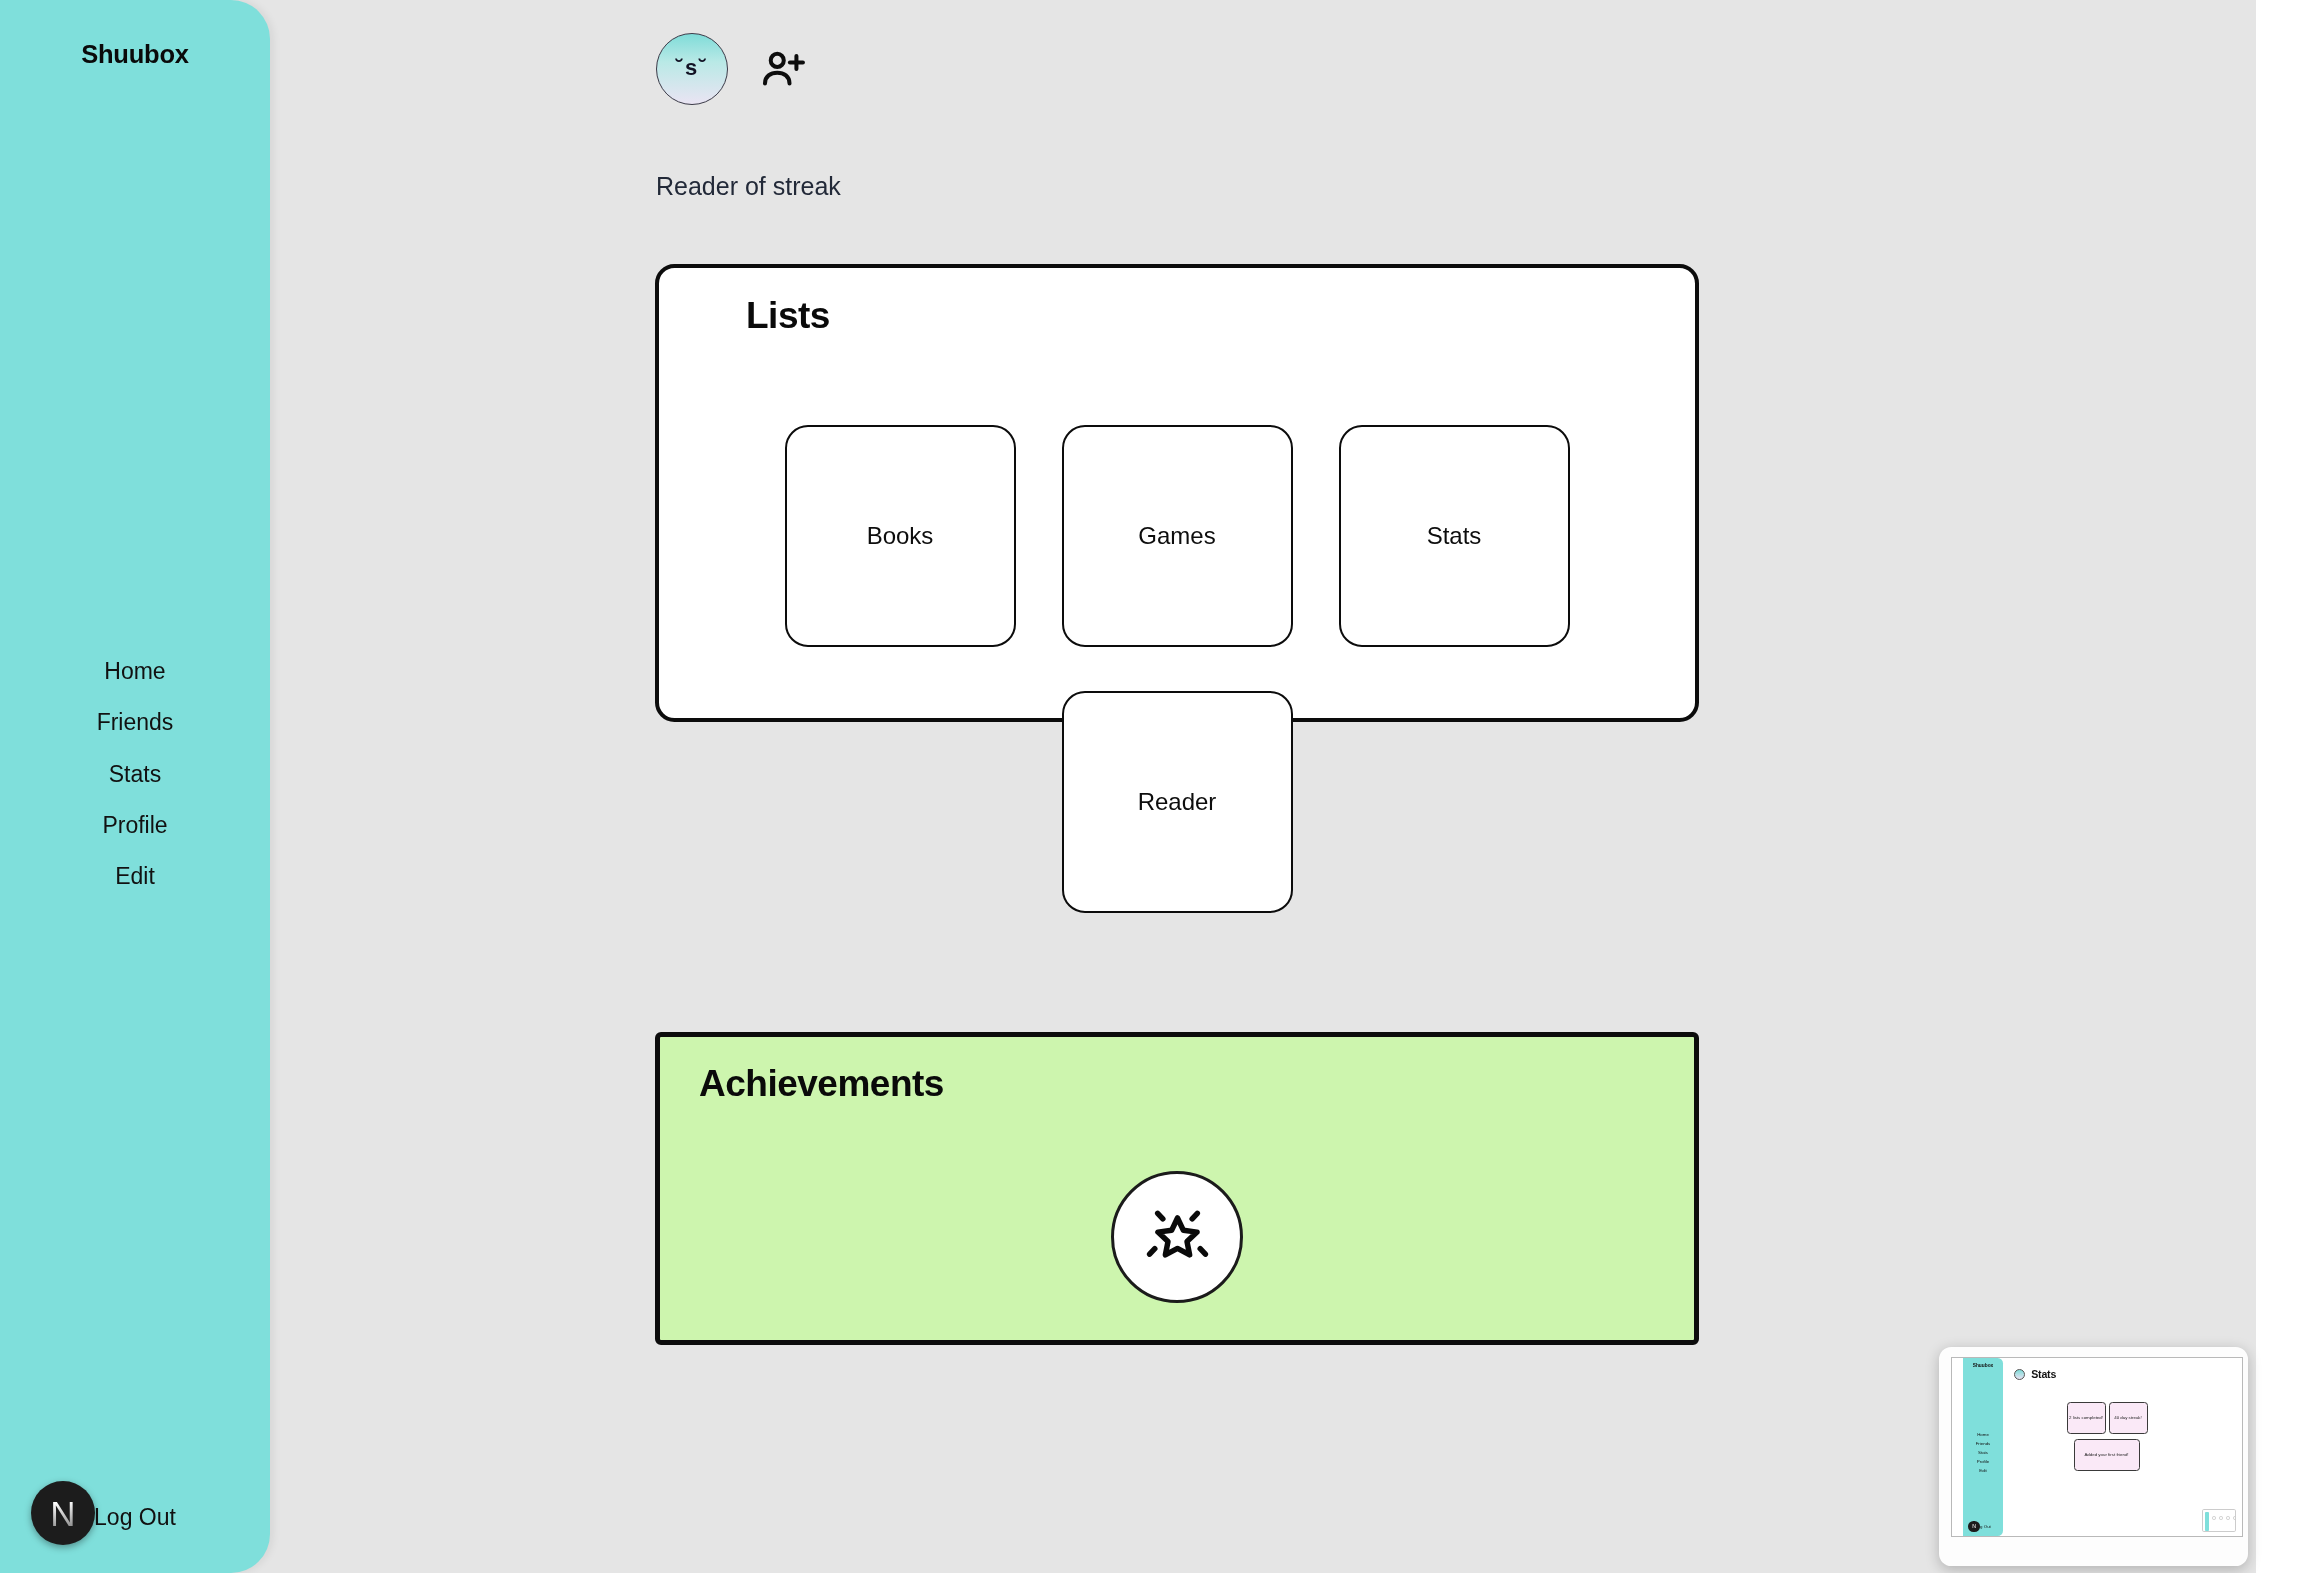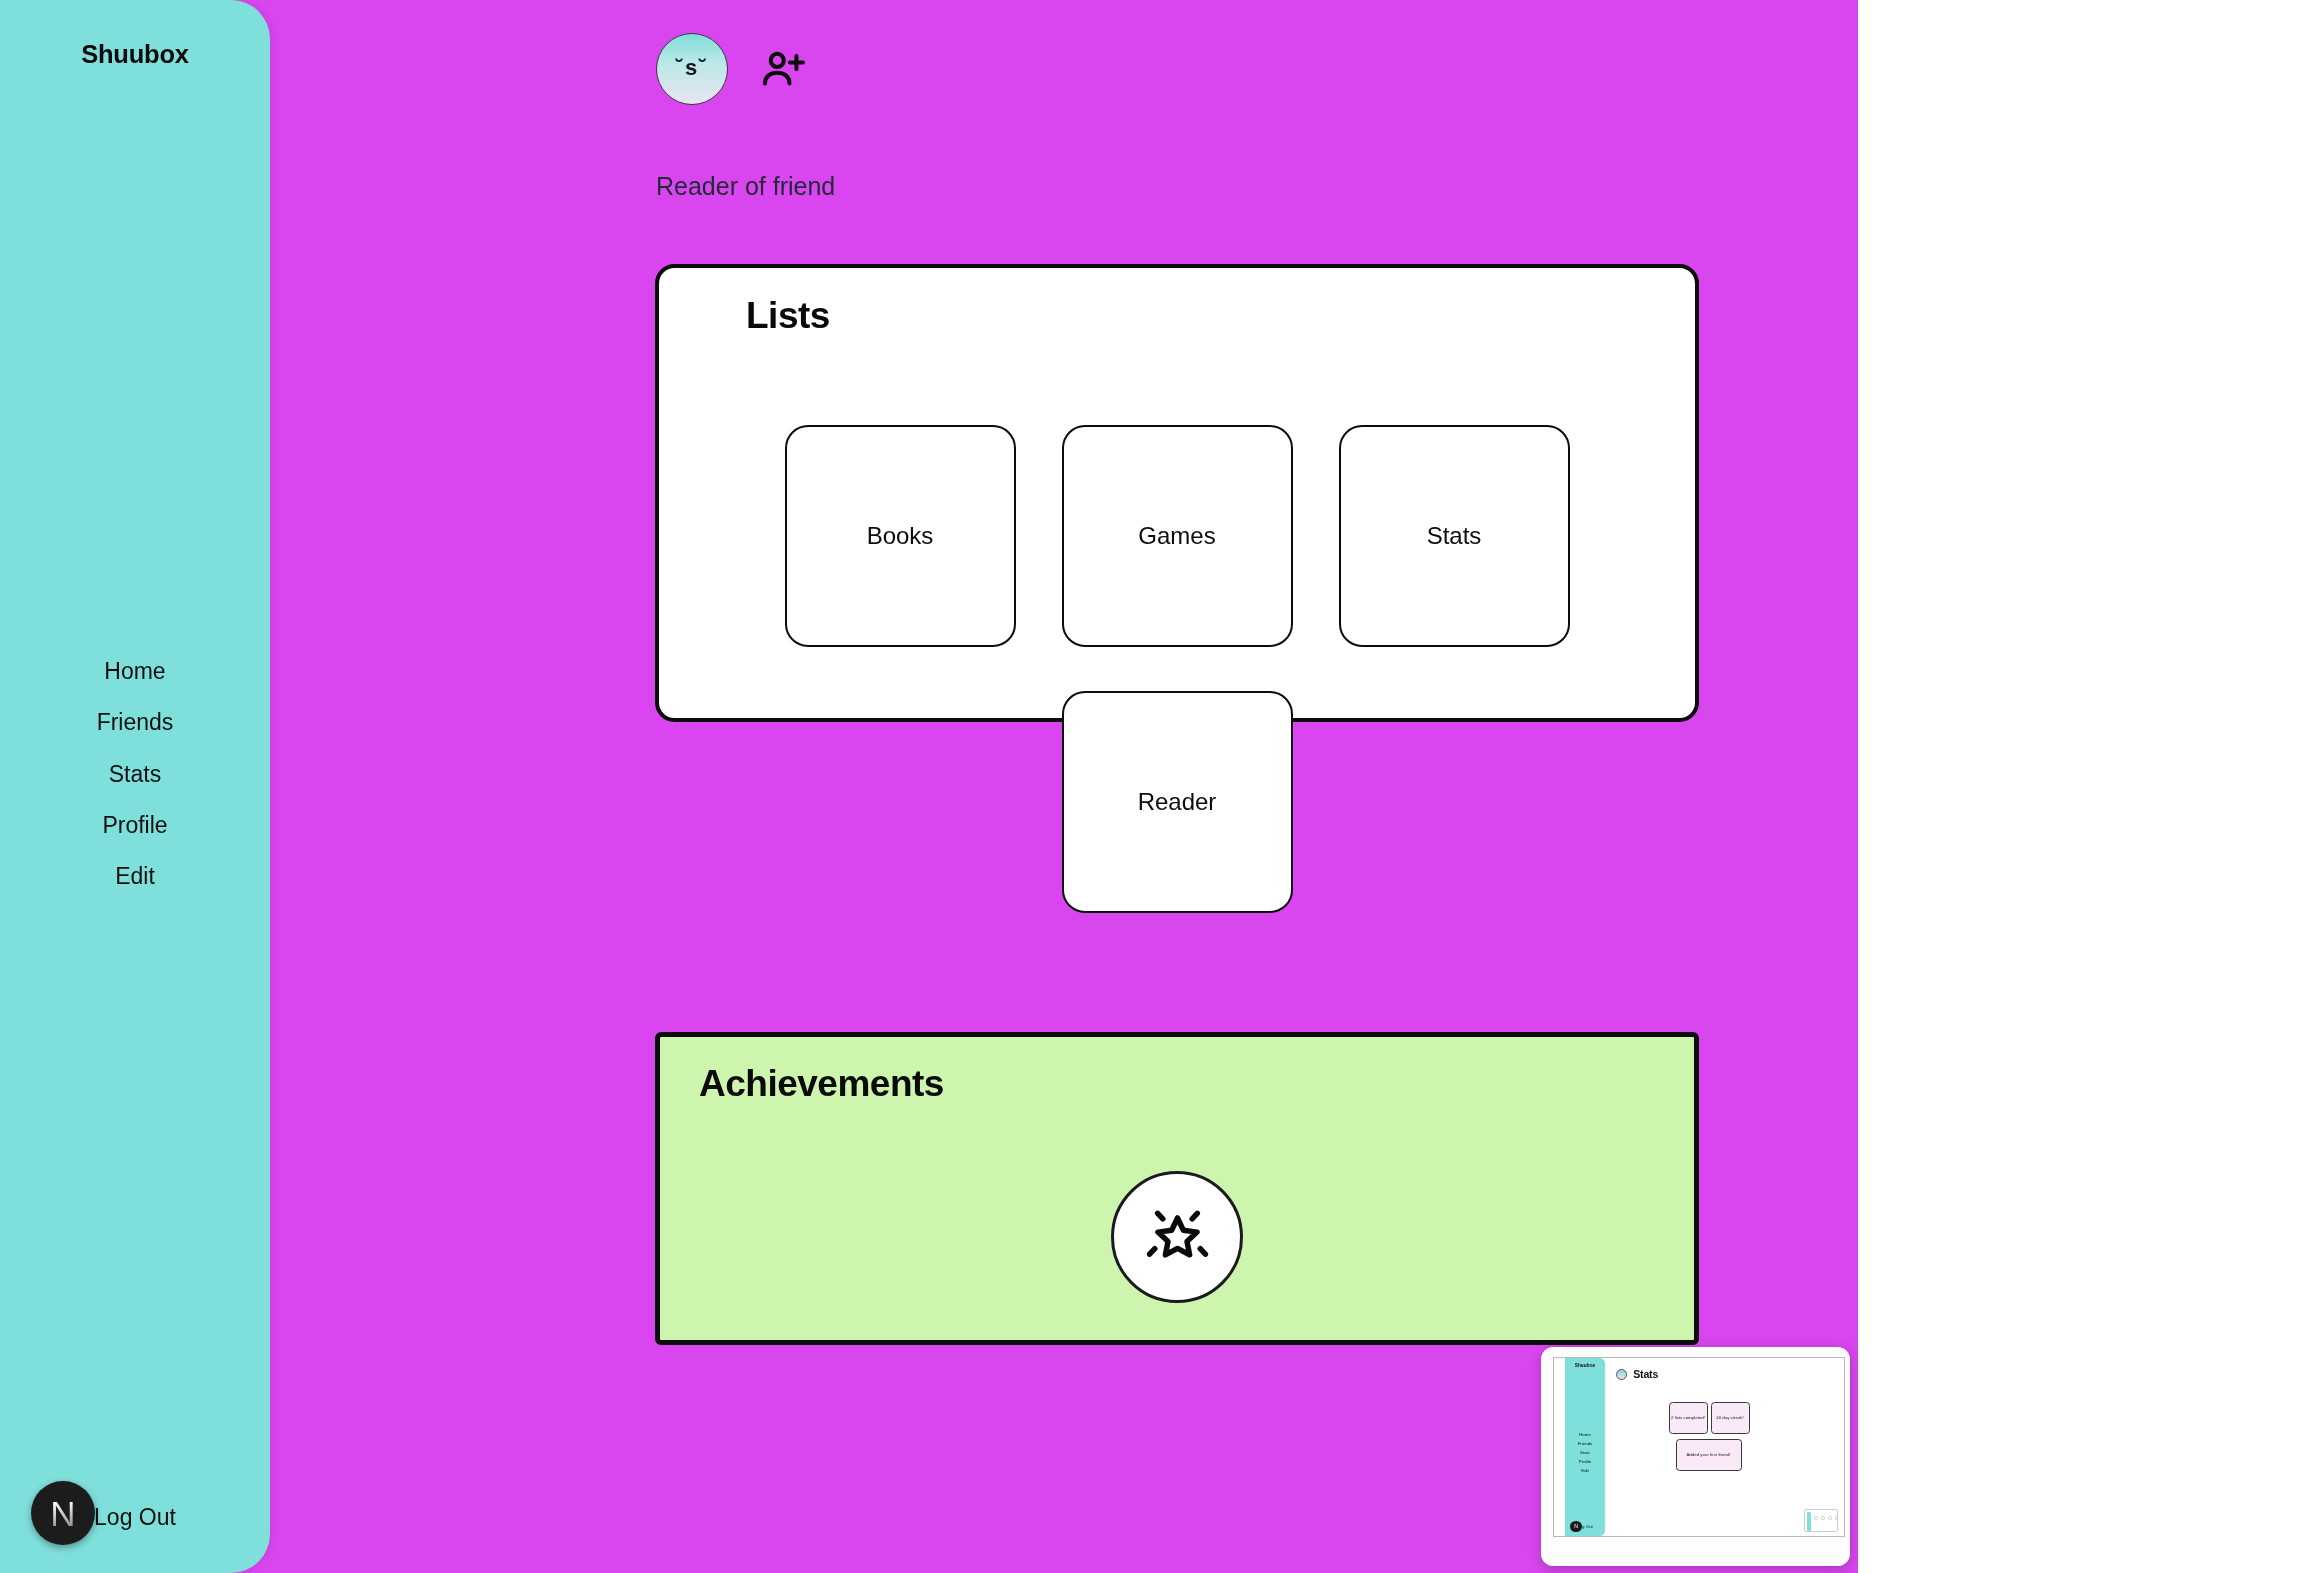--- a/index.html
+++ b/index.html
@@ -2,21 +2,21 @@
 <html style="font-size:14px"><head>
 <meta charset="utf-8">
 <style>
   * { box-sizing: border-box; margin: 0; padding: 0; }
   html, body {
     width: 2319px; height: 1573px;
     background: #ffffff;
     font-family: "Liberation Sans", sans-serif;
     overflow: hidden;
   }
-  .app { position: relative; width: 1858px; height: 1573px; background: #d946ef; }
+  .app { position: relative; width: 2256px; height: 1573px; background: #e5e5e5; }
 
   
   .sidebar {
     position: absolute; left: 0; top: 0;
     width: 270px; height: 1573px;
     background: #7fdfdb;
     border-top-right-radius: 39px;
     border-bottom-right-radius: 39px;
     box-shadow: 2.6px 0 8.8px rgba(0,0,0,0.07);
     z-index: 5;
@@ -240,21 +240,21 @@
       <div class="add-friend-icon">
         <svg width="46" height="46" viewBox="0 0 24 24" fill="none" stroke="#0d0d0d" stroke-width="2.1" stroke-linecap="round" stroke-linejoin="round">
           <circle cx="9" cy="7.5" r="3.4"></circle>
           <path d="M2.6 19.5c0-3.6 2.9-5.6 6.4-5.6s6.4 2 6.4 5.6"></path>
           <line x1="19" y1="5.2" x2="19" y2="12"></line>
           <line x1="15.6" y1="8.6" x2="22.4" y2="8.6"></line>
         </svg>
       </div>
     </div>
 
-    <div class="bio">Reader of friend</div>
+    <div class="bio">Reader of streak</div>
 
     <section class="lists-card">
       <div class="card-title">Lists</div>
 
       <div class="tiles-row">
         <div class="tile">Books</div>
         <div class="tile">Games</div>
         <div class="tile">Stats</div>
       </div>
 

